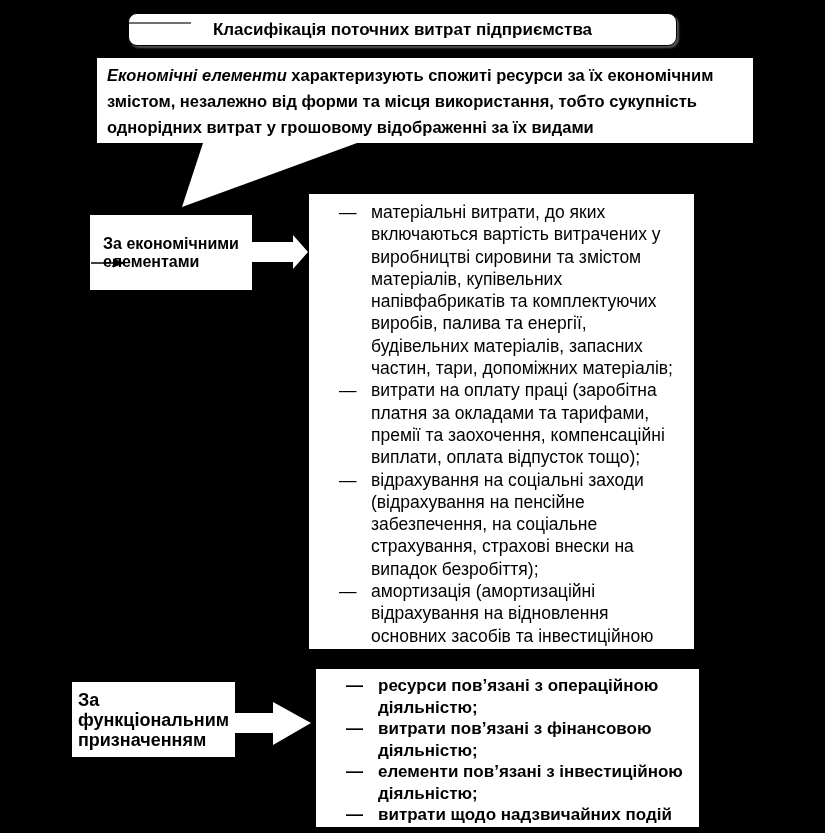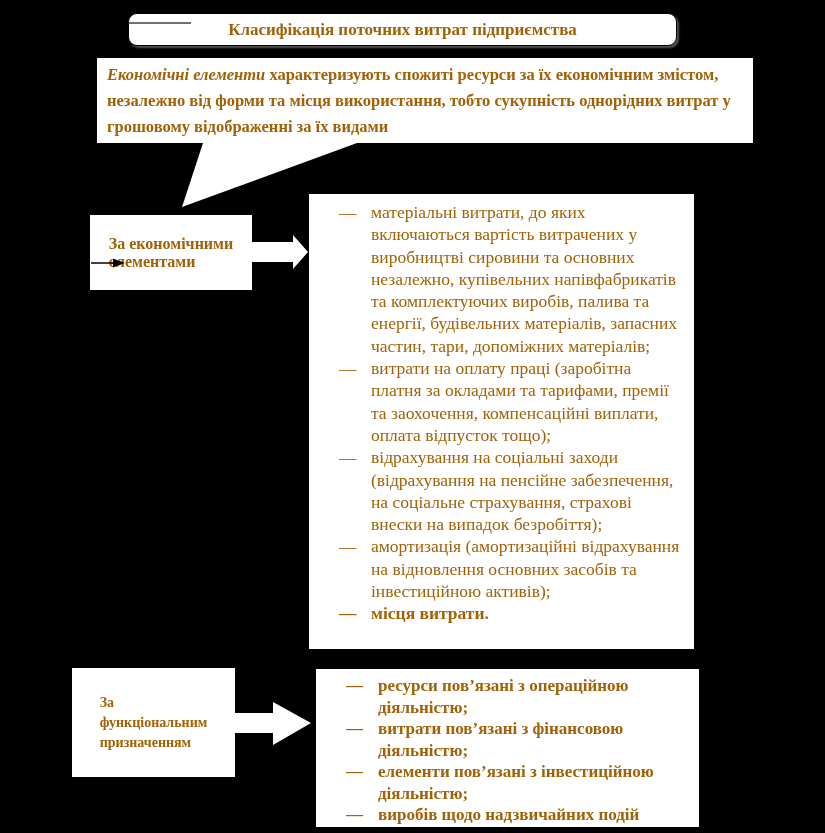--- a/index.html
+++ b/index.html
@@ -1,18 +1,18 @@
 <!DOCTYPE html>
 <html><head>
 <meta charset="utf-8">
 <style>
   html,body { margin:0; padding:0; background:#000; }
   .canvas {
     position:relative; width:825px; height:833px; background:#000000;
-    font-family:Liberation Serif, serif; color:#a16207;
+    font-family:Liberation Sans, sans-serif; color:#000000;
     overflow:hidden;
   }
   .box { position:absolute; background:#ffffff; box-sizing:border-box; }
 
   .title-box {
     left:128px; top:13px; width:549px; height:33px;
     border:1px solid #000; border-radius:9px;
     display:flex; align-items:center; justify-content:center;
     font-weight:bold; font-size:17px;
     box-shadow:2px 2px 2px #555;
@@ -23,21 +23,21 @@
     padding:4px 12px 0 10px;
     font-weight:bold; font-size:16.5px; line-height:26px;
   }
   .callout .lead { font-style:italic; }
 
   .cat {
     display:flex; align-items:center; justify-content:center;
     text-align:left; font-weight:bold; white-space:pre-line;
   }
   .cat1 { left:90px; top:215px; width:162px; height:75px; font-size:16px; line-height:18px; }
-  .cat2 { left:72px; top:668px; width:163px; height:109px; font-size:14px; line-height:20px; }
+  .cat2 { left:72px; top:682px; width:163px; height:75px; font-size:18px; line-height:20px; }
 
   .list-box { border:1px solid #000; overflow:hidden; }
   .eco-box  { left:308px; top:193px; width:387px; height:457px; padding:7px 12px 0 30px;
               font-size:17.5px; line-height:22.3px; }
   .func-box { left:315px; top:668px; width:385px; height:160px; padding:6px 10px 0 30px;
               font-size:17px; line-height:21.5px; font-weight:bold; }
 
   .item { display:flex; align-items:flex-start; }
   .item .dash { flex:none; width:24px; margin-right:8px; }
   .item .txt  { flex:1; }
@@ -60,21 +60,21 @@
   </div>
 
   <div class="box cat cat1">
     <span>За економічними
 елементами</span>
   </div>
 
   <div class="box list-box eco-box">
     <div class="item">
       <span class="dash">—</span>
-      <span class="txt">матеріальні витрати, до яких включаються вартість витрачених у виробництві сировини та основних незалежно, купівельних напівфабрикатів та комплектуючих виробів, палива та енергії, будівельних матеріалів, запасних частин, тари, допоміжних матеріалів;</span>
+      <span class="txt">матеріальні витрати, до яких включаються вартість витрачених у виробництві сировини та змістом матеріалів, купівельних напівфабрикатів та комплектуючих виробів, палива та енергії, будівельних матеріалів, запасних частин, тари, допоміжних матеріалів;</span>
     </div>
     <div class="item">
       <span class="dash">—</span>
       <span class="txt">витрати на оплату праці (заробітна платня за окладами та тарифами, премії та заохочення, компенсаційні виплати, оплата відпусток тощо);</span>
     </div>
     <div class="item">
       <span class="dash">—</span>
       <span class="txt">відрахування на соціальні заходи (відрахування на пенсійне забезпечення, на соціальне страхування, страхові внески на випадок безробіття);</span>
     </div>
     <div class="item">
@@ -101,21 +101,21 @@
     <div class="item">
       <span class="dash">—</span>
       <span class="txt">витрати пов’язані з фінансовою діяльністю;</span>
     </div>
     <div class="item">
       <span class="dash">—</span>
       <span class="txt">елементи пов’язані з інвестиційною діяльністю;</span>
     </div>
     <div class="item">
       <span class="dash">—</span>
-      <span class="txt">виробів щодо надзвичайних подій</span>
+      <span class="txt">витрати щодо надзвичайних подій</span>
     </div>
   </div>
 
   <svg class="overlay" width="825" height="833" viewBox="0 0 825 833">
 
     <polygon points="203,143 357,143 182,207" fill="#ffffff"></polygon>
 
     <line x1="129" y1="23" x2="191" y2="23" stroke="#707070" stroke-width="2"></line>
 
     <polygon points="252,242 293,242 293,235 308,252 293,269 293,262 252,262" fill="#ffffff"></polygon>

